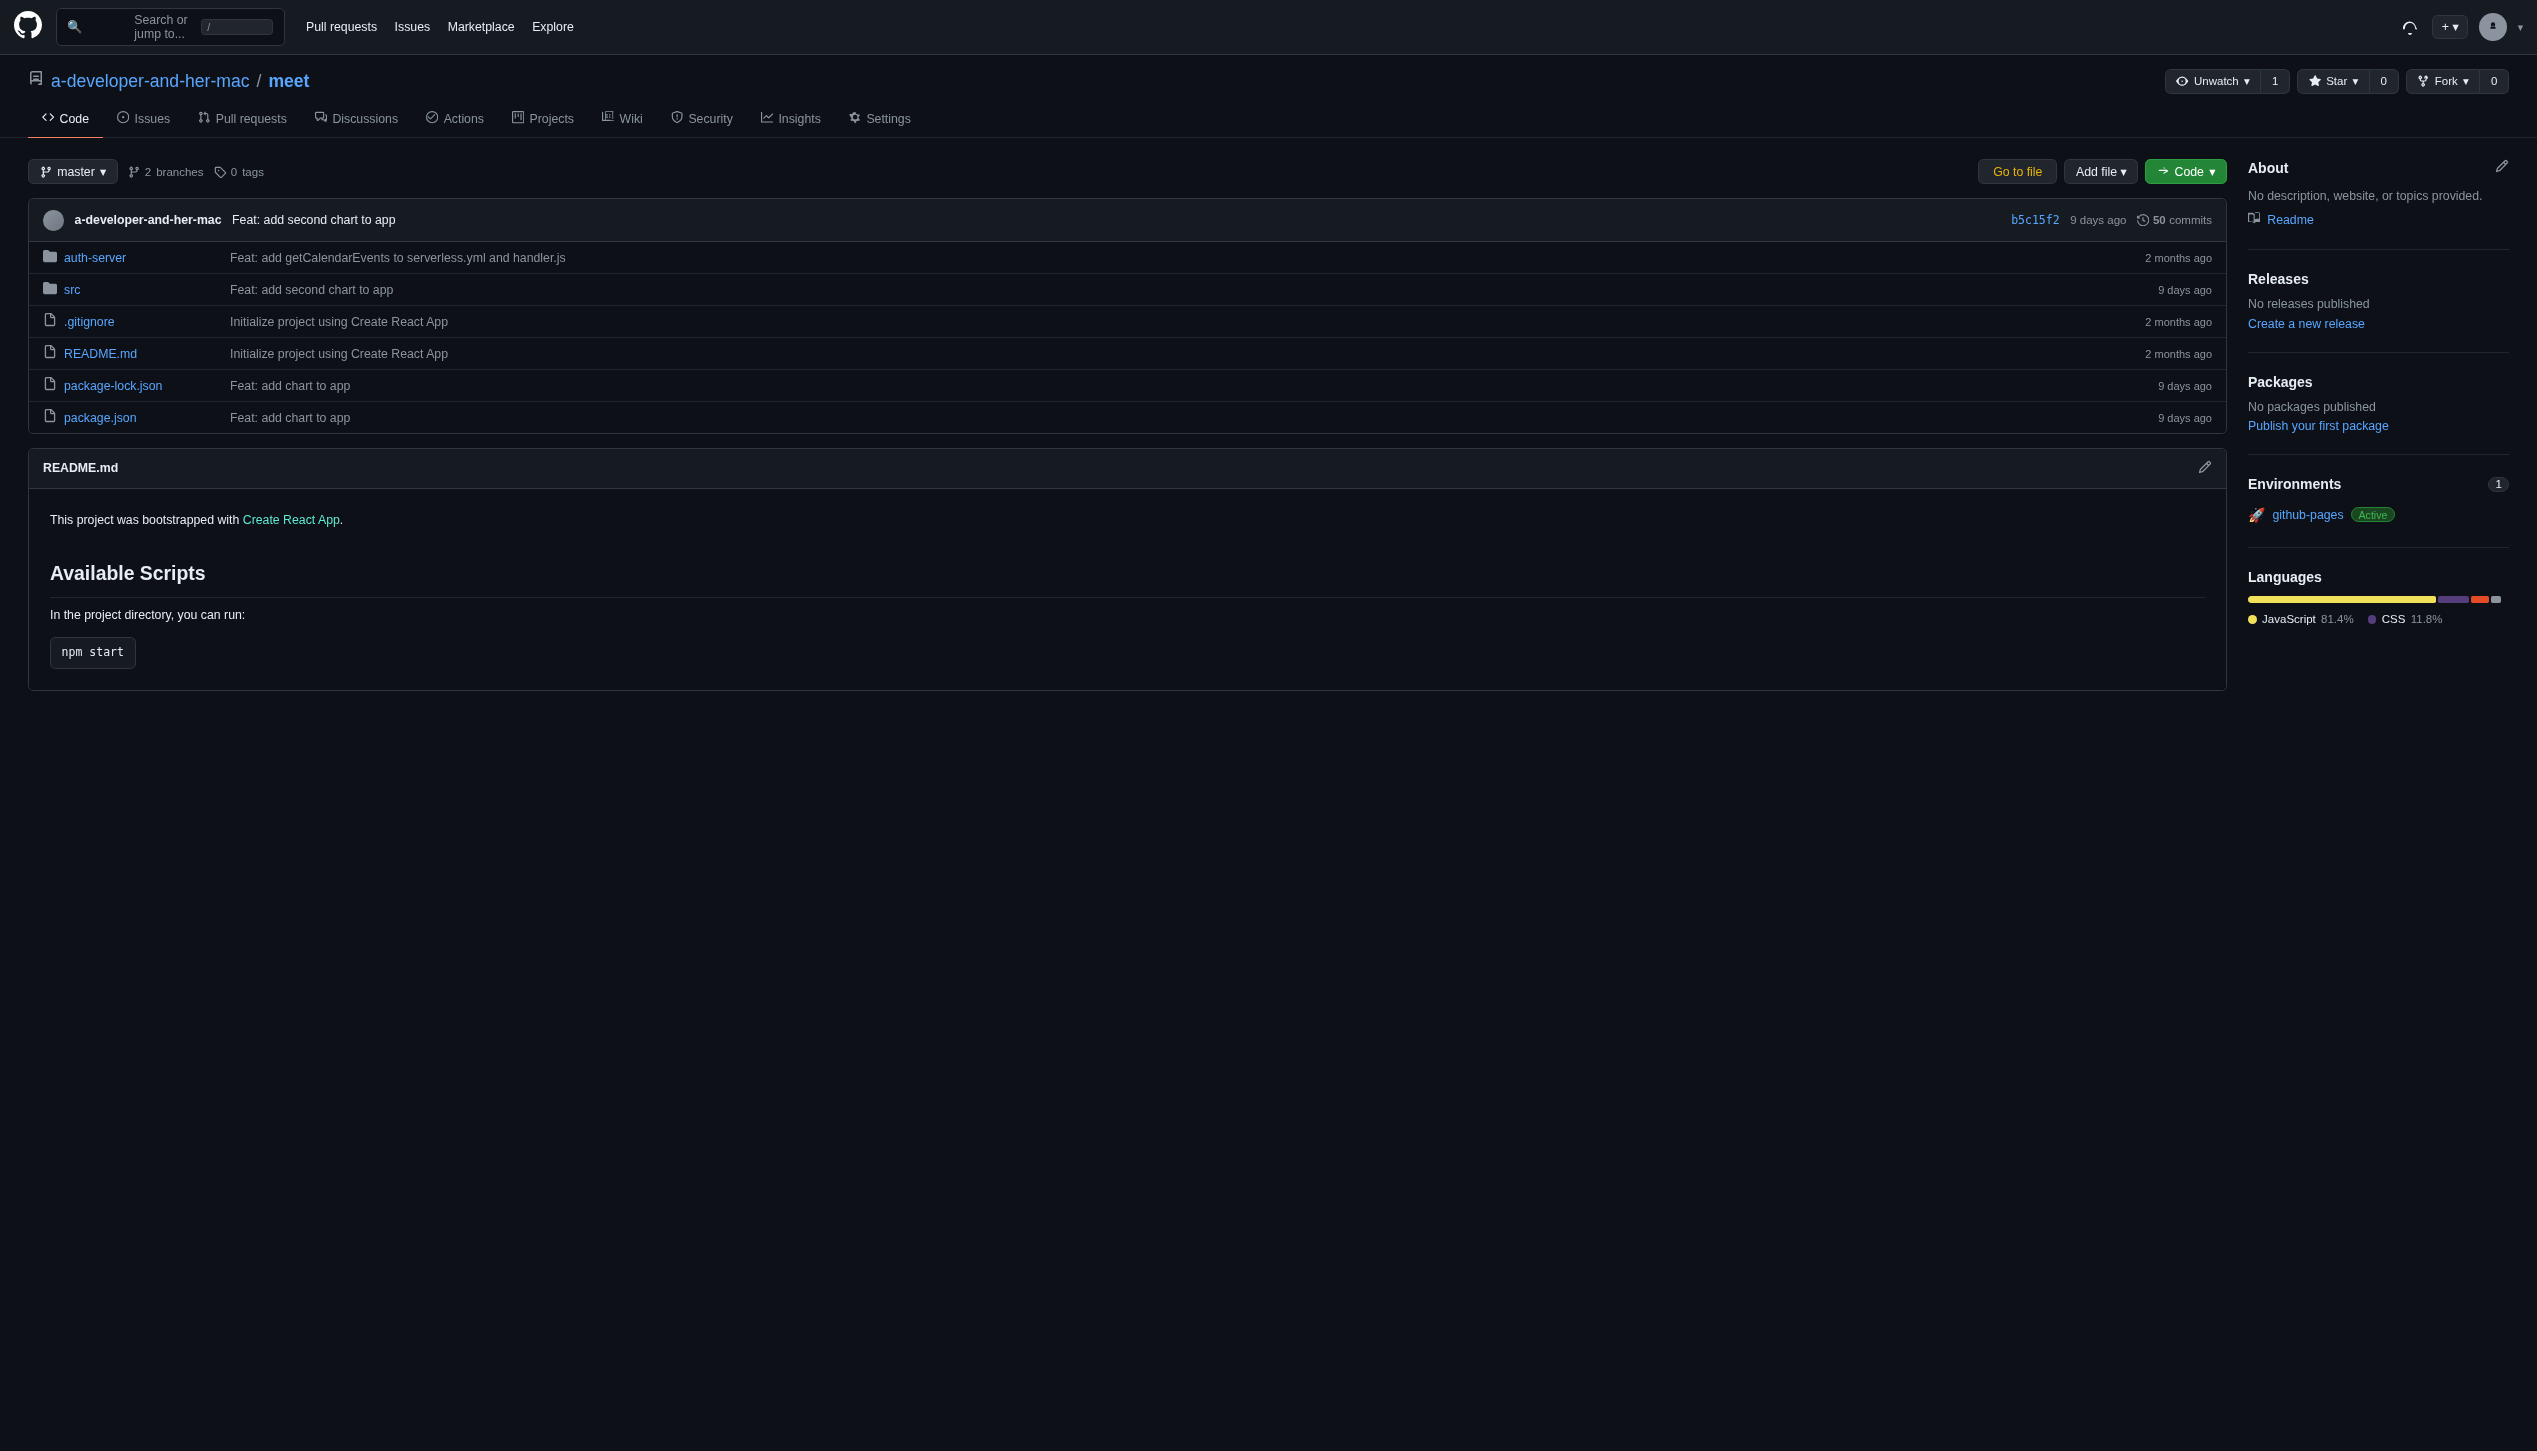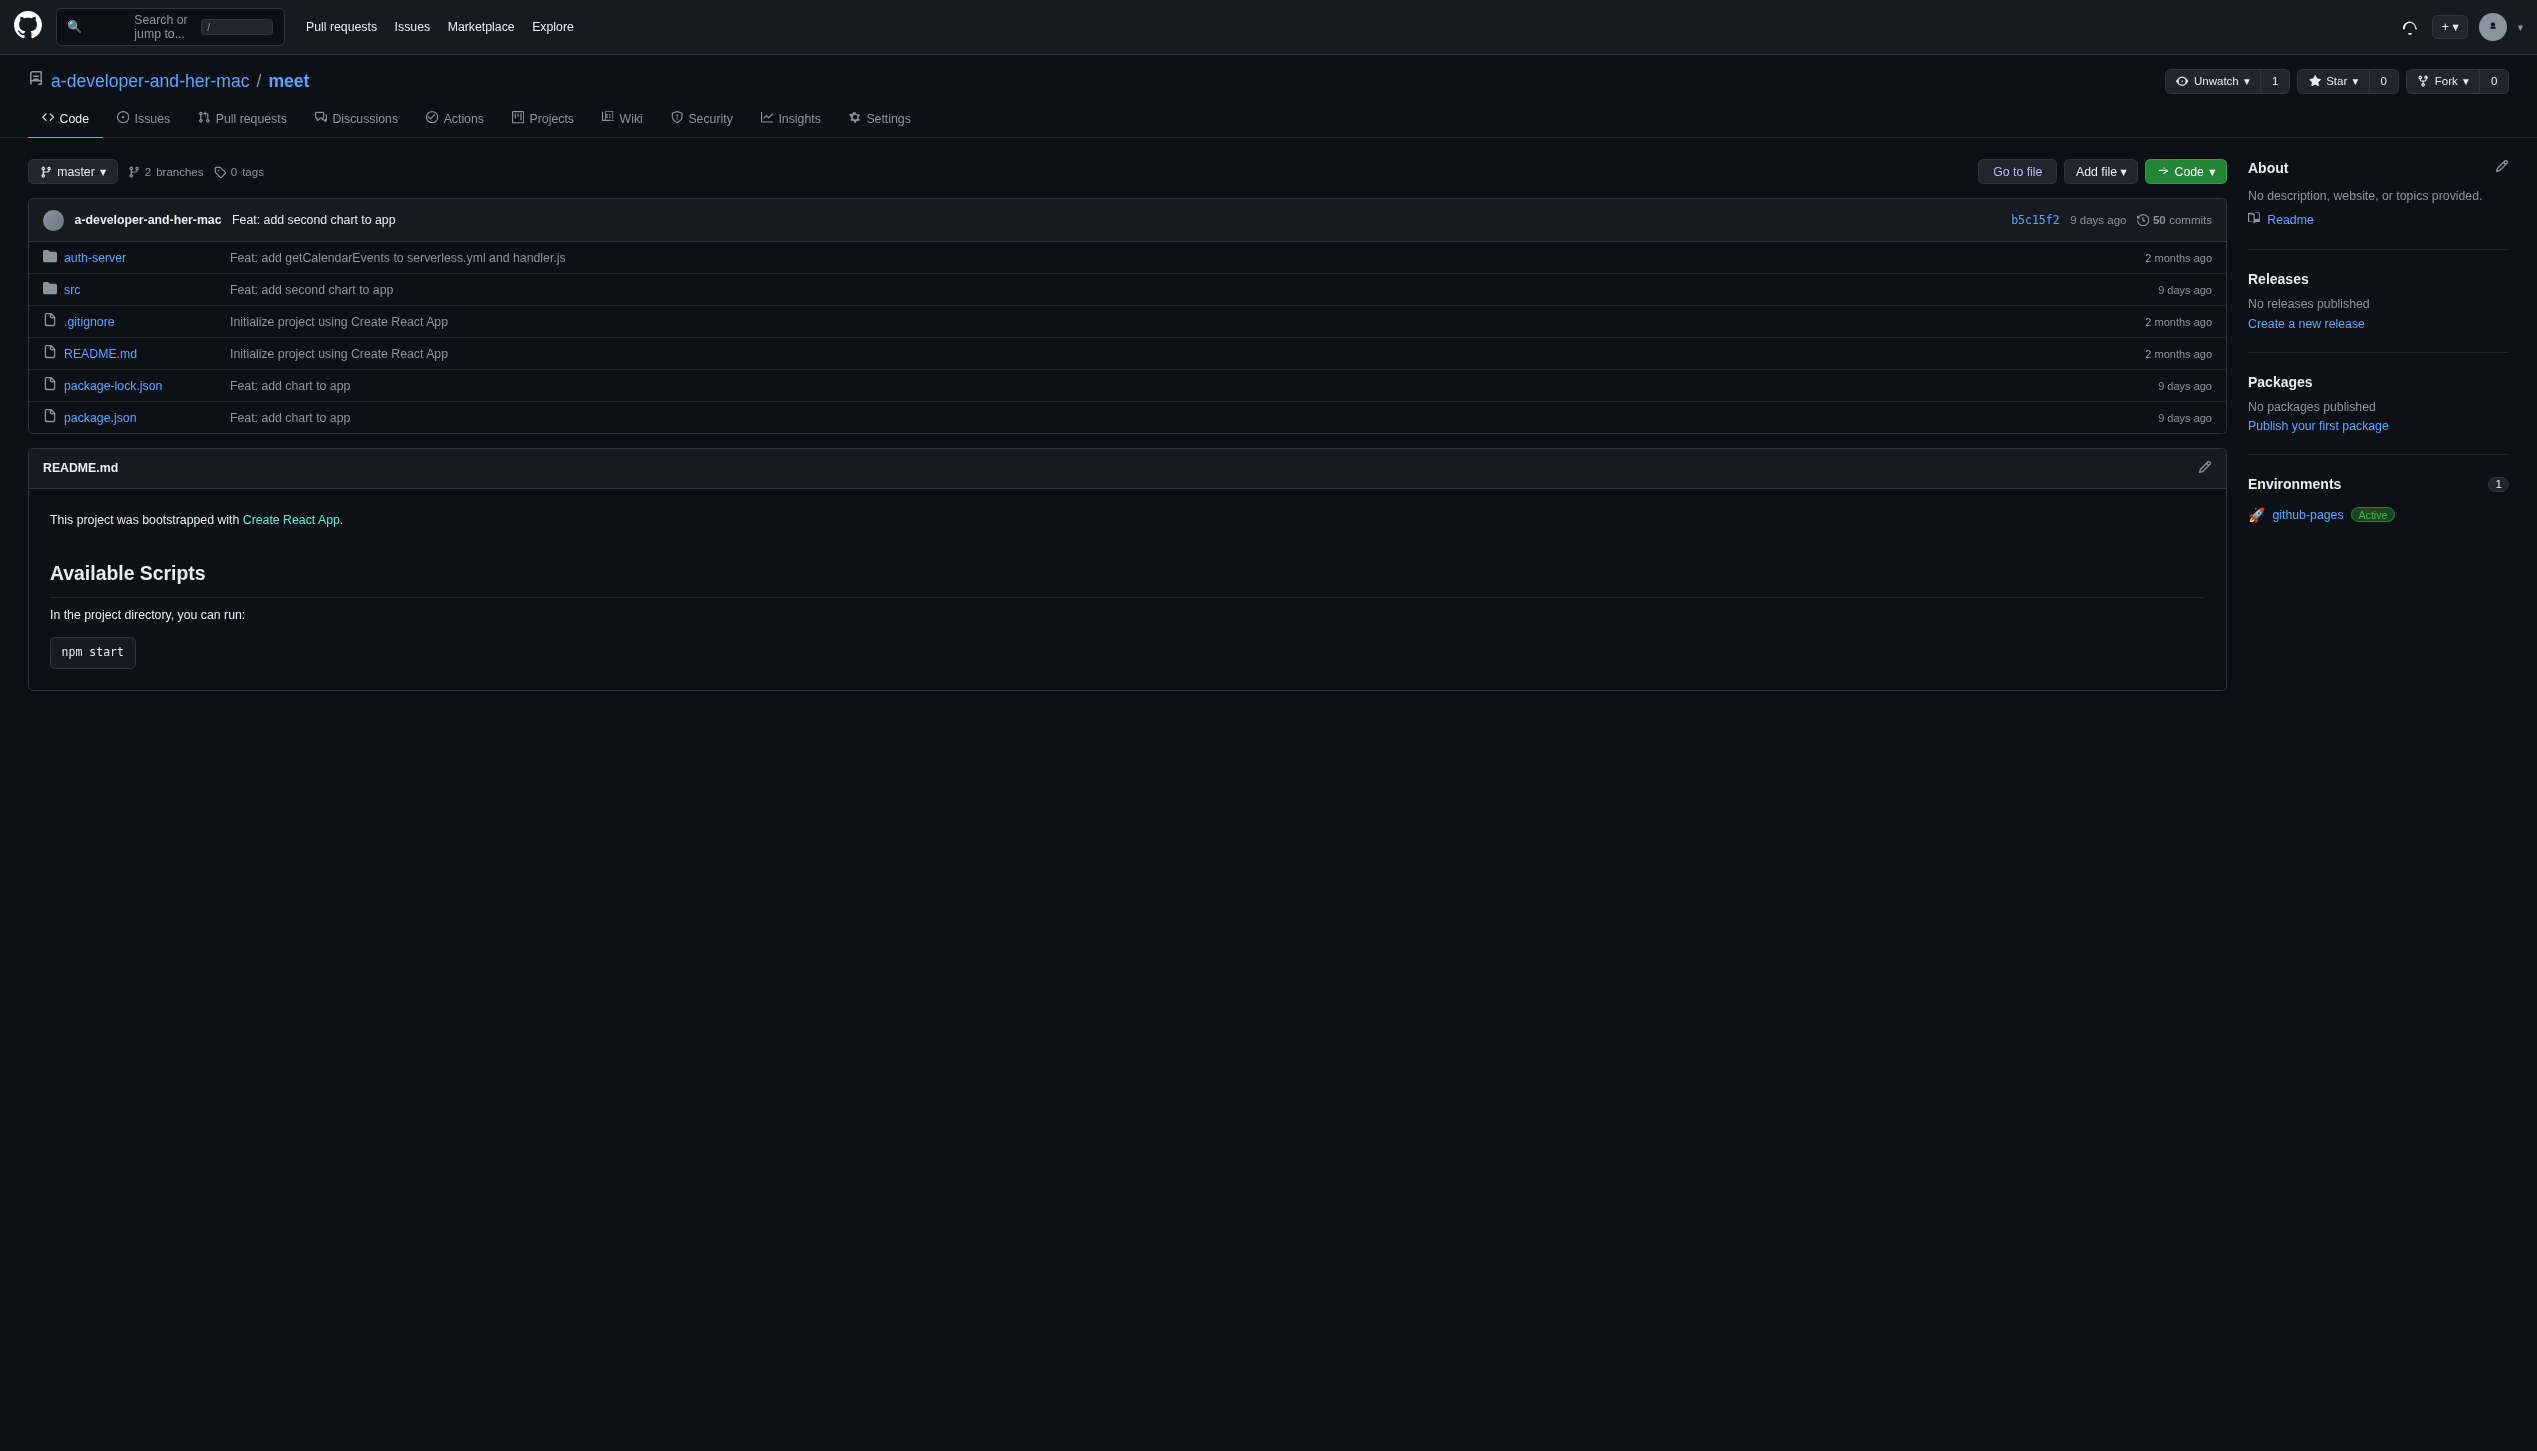--- a/index.html
+++ b/index.html
@@ -213,21 +213,21 @@
     .branch-info a { color: #8b949e; }
     .branch-actions {
       margin-left: auto;
       display: flex;
       gap: 7px;
     }
     .goto-btn {
       background: #21262d;
       border: 0.9px solid #30363d;
       border-radius: 5.3px;
-      color: #c4b5fd;
+      color: #eab308;
       padding: 4.4px 14px;
       font-size: 12.3px;
       cursor: pointer;
     }
     .add-file-btn {
       background: #21262d;
       border: 0.9px solid #30363d;
       border-radius: 5.3px;
       color: #e6edf3;
       padding: 4.4px 10.6px;
@@ -798,16 +798,39 @@
         <span>Environments</span>
         <span style="background:#21262d; border:0.9px solid #30363d; border-radius:10.6px; padding:0.9px 6.2px; font-size:11.5px; font-weight:normal;">1</span>
       </div>
       <div class="env-item">
         <span class="env-icon">🚀</span>
         <a class="env-name" href="#">github-pages</a>
         <span class="env-badge">Active</span>
       </div>
     </div>
 
+    <div class="sidebar-section">
+      <div class="sidebar-title">
+        <span>Languages</span>
+      </div>
+      <div class="lang-bar">
+        <div class="lang-seg" style="background:#f1e05a; width:72%;"></div>
+        <div class="lang-seg" style="background:#563d7c; width:12%;"></div>
+        <div class="lang-seg" style="background:#e34c26; width:7%;"></div>
+        <div class="lang-seg" style="background:#8b949e; width:4%;"></div>
+      </div>
+      <div class="lang-list">
+        <div class="lang-item">
+          <div class="lang-dot" style="background:#f1e05a;"></div>
+          <span>JavaScript</span>
+          <span class="lang-pct">81.4%</span>
+        </div>
+        <div class="lang-item">
+          <div class="lang-dot" style="background:#563d7c;"></div>
+          <span>CSS</span>
+          <span class="lang-pct">11.8%</span>
+        </div>
+      </div>
+    </div>
 
   </div>
 </div>
 
 
 </body></html>

